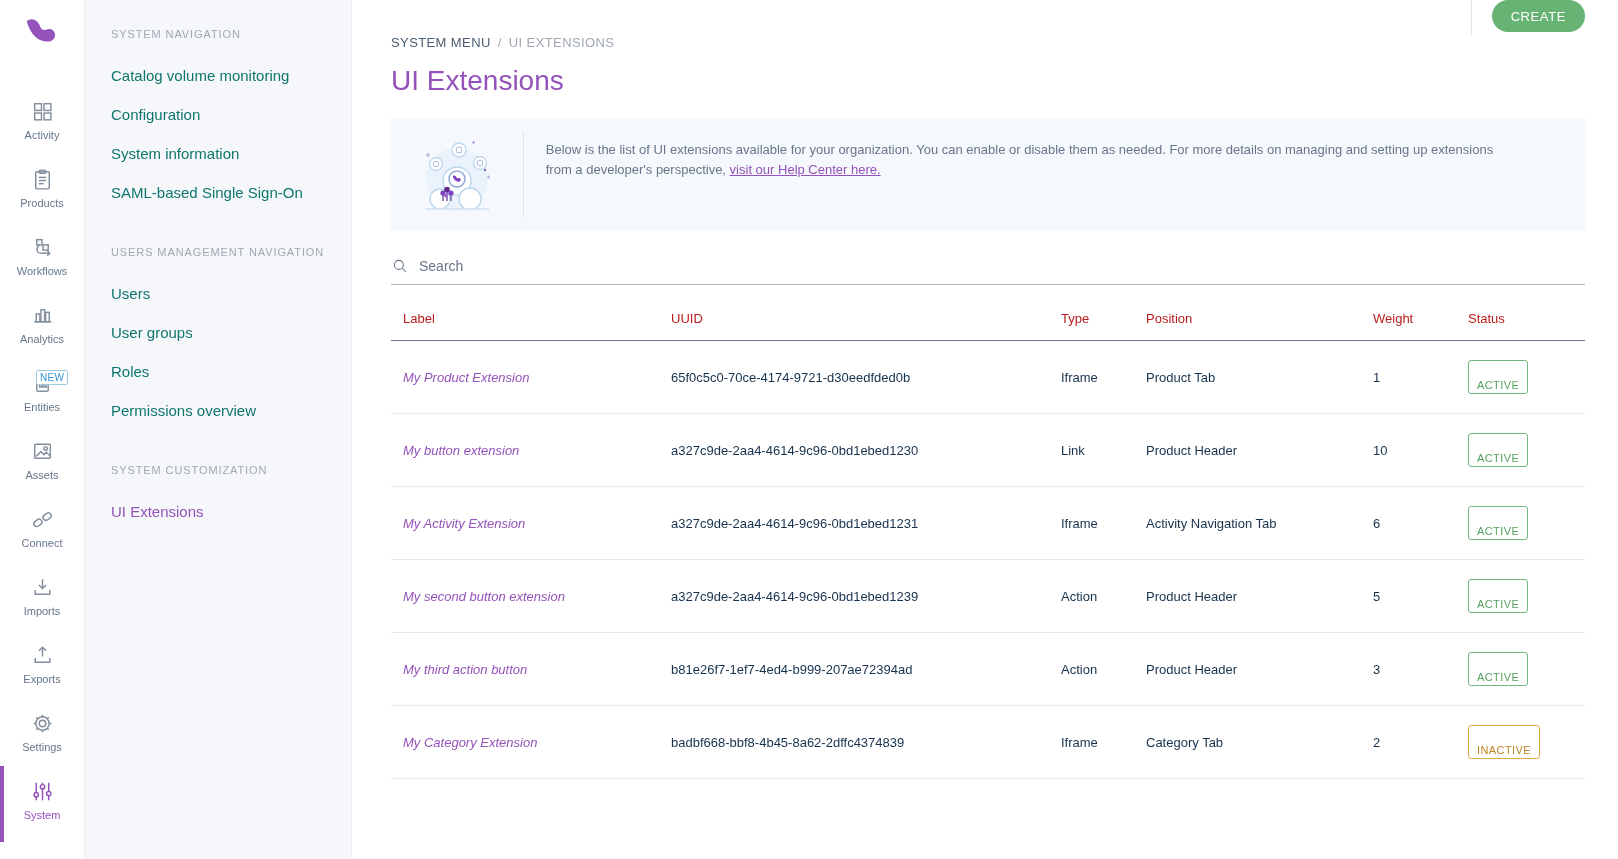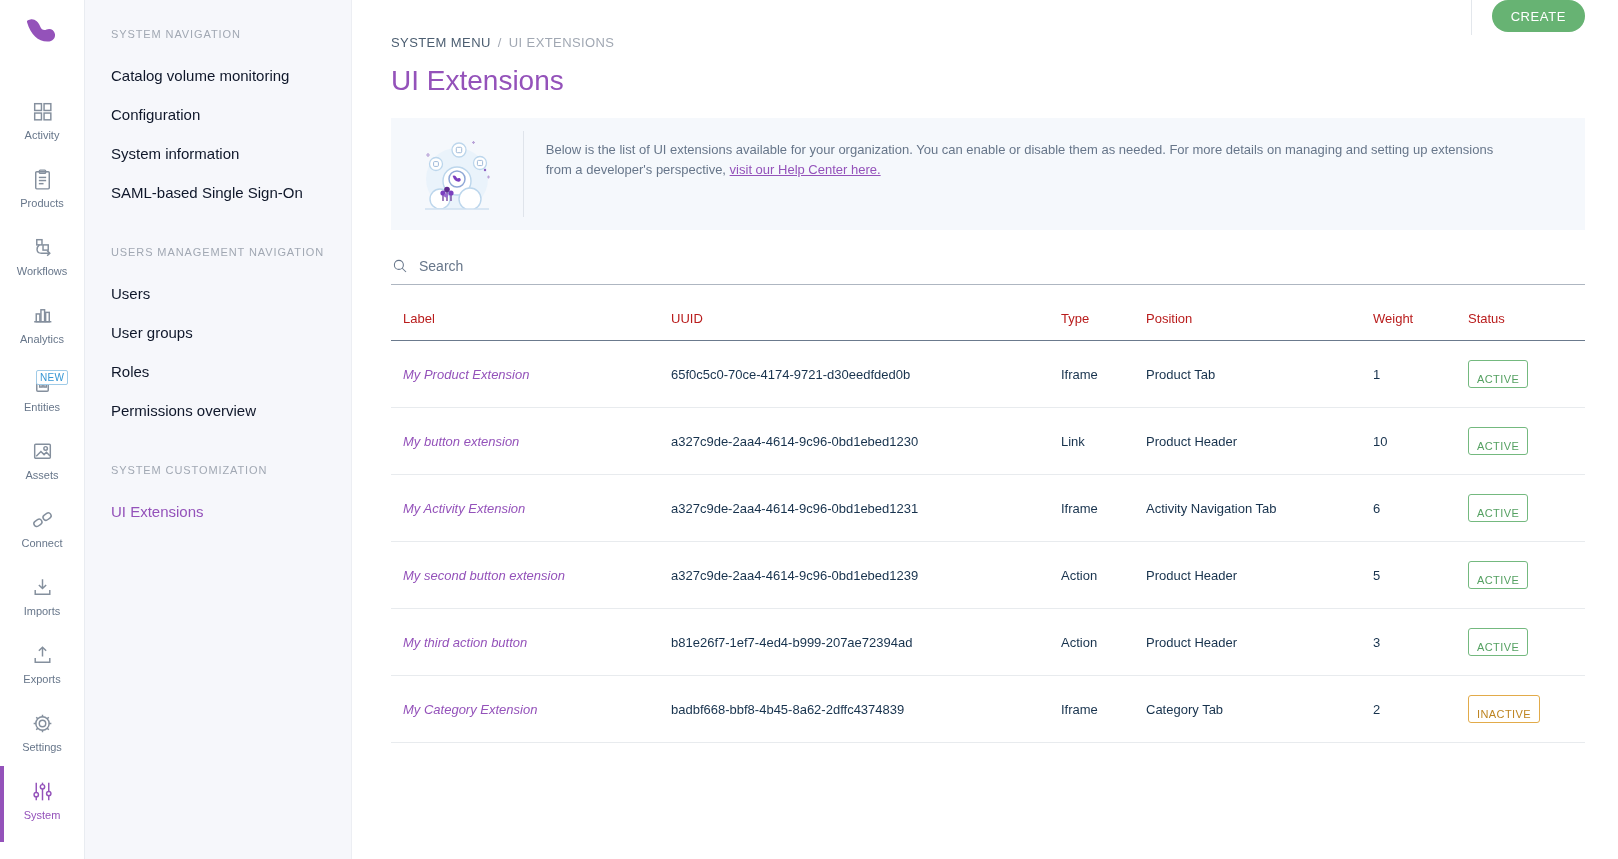--- a/index.html
+++ b/index.html
@@ -38,21 +38,21 @@
 
   
   .side-nav {
     position: absolute; left: 85px; top: 0; bottom: 0; width: 267px;
     background: #f6f7fb; border-right: 1px solid #eceef3; padding: 0 20px 0 26px; z-index: 2;
   }
   .s-title {
     font-size: 11px; color: #a1a8b3; letter-spacing: .9px; margin: 34px 0 16px;
   }
   .s-section:first-of-type .s-title { margin-top: 28px; }
-  .s-item { font-size: 15px; color: #0f172a; padding: 11px 0; cursor: pointer; }
+  .s-item { font-size: 15px; color: #0f766e; padding: 11px 0; cursor: pointer; }
   .s-item.active { color: #9452ba; }
 
   
   .main { position: absolute; left: 352px; top: 0; right: 0; bottom: 0; background: #fff; padding: 0 33px 0 39px; }
   .page-header { position: relative; padding-top: 35px; }
   .breadcrumb { font-size: 13px; letter-spacing: .4px; color: #a1a8b3; }
   .breadcrumb .root { color: #4c5e71; cursor: pointer; }
   .crumb-sep { margin: 0 7px; color: #a1a8b3; }
   .breadcrumb .current { color: #a1a8b3; }
   .page-title { font-size: 28px; font-weight: 400; color: #9452ba; margin-top: 15px; }
@@ -86,21 +86,21 @@
   table { width: 100%; border-collapse: collapse; table-layout: fixed; margin-top: 12px; }
   th {
     text-align: left; font-size: 13px; font-weight: 400; color: #b91c1c;
     padding: 14px 0; border-bottom: 1px solid #6b7a8d;
   }
   td { font-size: 13px; color: #17324d; padding: 19px 0; border-bottom: 1px solid #e8ebee; }
   th:first-child, td:first-child { padding-left: 12px; }
   td.label-cell { color: #9452ba; font-style: italic; cursor: pointer; }
   .badge {
     display: inline-block; border: 1px solid #74b97f; color: #55a162; background: #fff;
-    border-radius: 3px; padding: 12px 8px 2px; font-size: 11px; letter-spacing: .4px;
+    border-radius: 3px; padding: 18px 8px 2px; font-size: 11px; letter-spacing: .4px;
   }
   .badge.inactive { border-color: #e2ab4a; color: #bd8420; }
 
   svg .stroked { stroke: currentColor; fill: none; stroke-width: 1.4; }
 </style>
 </head>
 <body>
 
 <svg width="0" height="0" style="position:absolute" aria-hidden="true">
   <defs>

